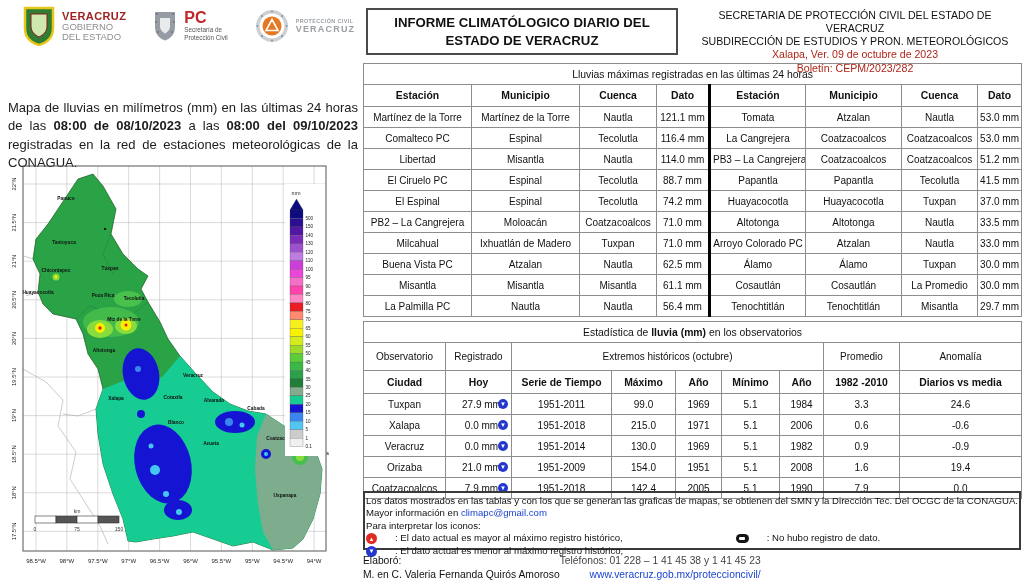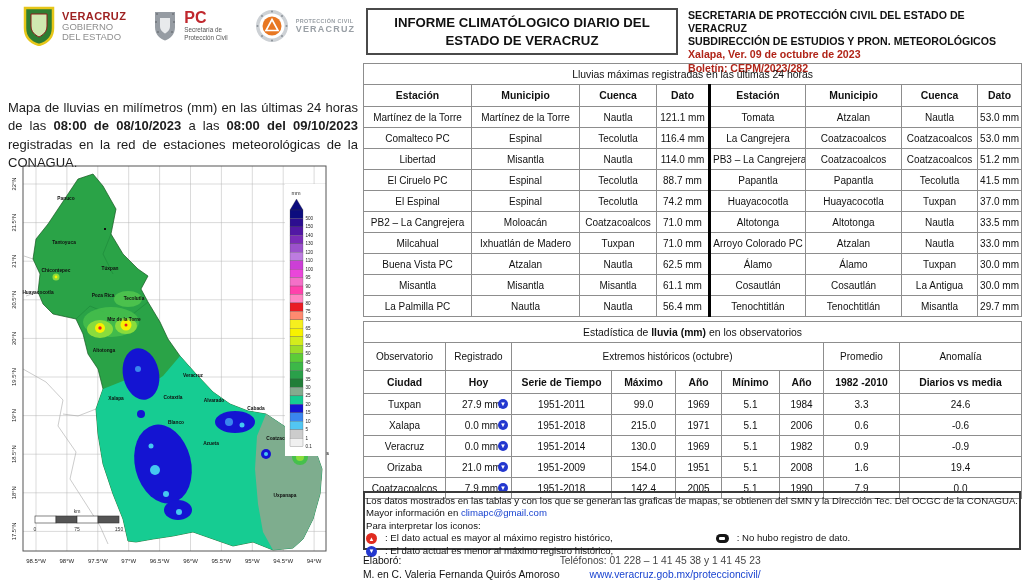--- a/index.html
+++ b/index.html
@@ -13,21 +13,21 @@
   .l1-name{color:#9e2121;font-weight:bold;font-size:11px;letter-spacing:.4px;line-height:1.1}
   .l1-sub{color:#8f8f8f;font-weight:normal;font-size:9.5px;line-height:1.08}
   .l2-pc{color:#c0272d;font-weight:700;font-size:16px;line-height:1}
   .l2-sub{font-size:6.3px;color:#555;line-height:1.25}
   .l3-top{font-size:5.4px;color:#9aa0a6;font-weight:bold;letter-spacing:.4px}
   .l3-bot{font-size:9px;color:#9aa0a6;font-weight:800;letter-spacing:1.2px}
 
   #title-box{left:366px;top:8px;width:312px;height:47px;border:2px solid #4a4a4a;
     display:flex;flex-direction:column;justify-content:center;text-align:center;
     font-weight:bold;font-size:13.2px;line-height:1.35}
-  #hdr-right{left:688px;top:9px;width:334px;text-align:left;font-weight:bold;font-size:10.6px;line-height:1.24}
+  #hdr-right{left:688px;top:9px;width:334px;text-align:center;font-weight:normal;font-size:10.6px;line-height:1.24}
   #hdr-right .red{color:#b02418}
 
   
   #intro{left:8px;top:99px;width:350px;font-size:13px;line-height:1.42;text-align:justify;color:#1c1c1c}
 
   
   #map-wrap{left:8px;top:164px;width:322px;height:406px}
 
   
   #rain-wrap{left:363px;top:63px;width:658px}
@@ -48,21 +48,21 @@
   .ic-red{background:#e02b20}
   .ic-blue{background:#2438cf}
   .ic-red::after{content:"▲";color:#fff;font-size:6px;line-height:1}
   .ic-blue::after{content:"▼";color:#fff;font-size:6px;line-height:1}
   .ic-black{width:13px;height:9px;border-radius:4.5px;background:#151515;display:inline-flex;align-items:center;justify-content:center;flex:none}
   .ic-black::after{content:"";display:block;width:6px;height:2.5px;background:#fff;border-radius:1px}
   .ic-sm{width:10px;height:10px;position:absolute;right:3px;top:50%;transform:translateY(-50%)}
 
   
   #notes{left:363px;top:491px;width:658px;height:59px;border:2px solid #3a3a3a;padding:2px 1px;font-size:9.6px;line-height:1.3}
-  .note-icons{display:flex;align-items:center;gap:8px}
+  .note-icons{display:flex;align-items:center;gap:18px}
   .note-icons .second{margin-left:95px}
   a.link{color:#1943d0;text-decoration:none}
   #footer{left:363px;top:554px;width:658px;display:flex;justify-content:flex-start;font-size:10.3px;line-height:1.32}
   #footer .right{text-align:right;color:#444}
 </style>
 </head>
 <body>
 
 <div id="logos" class="abs">
   <div class="logo">
@@ -421,21 +421,21 @@
           <td>Tuxpan</td>
           <td>30.0 mm</td>
         </tr>
         <tr>
           <td>Misantla</td>
           <td>Misantla</td>
           <td>Misantla</td>
           <td>61.1 mm</td>
           <td class="thick-left">Cosautlán</td>
           <td>Cosautlán</td>
-          <td>La Antigua</td>
+          <td>La Promedio</td>
           <td>30.0 mm</td>
         </tr>
         <tr>
           <td>La Palmilla PC</td>
           <td>Nautla</td>
           <td>Nautla</td>
           <td>56.4 mm</td>
           <td class="thick-left">Tenochtitlán</td>
           <td>Tenochtitlán</td>
           <td>Misantla</td>

